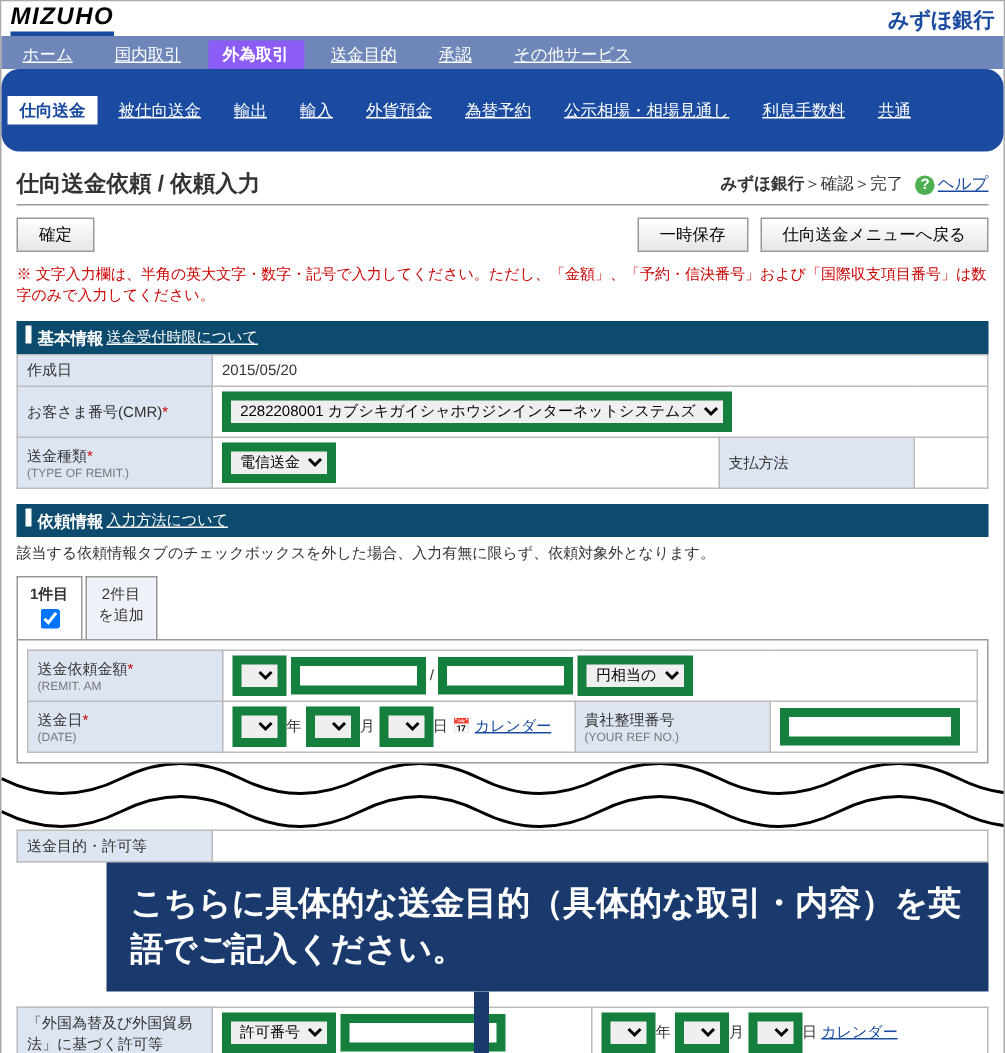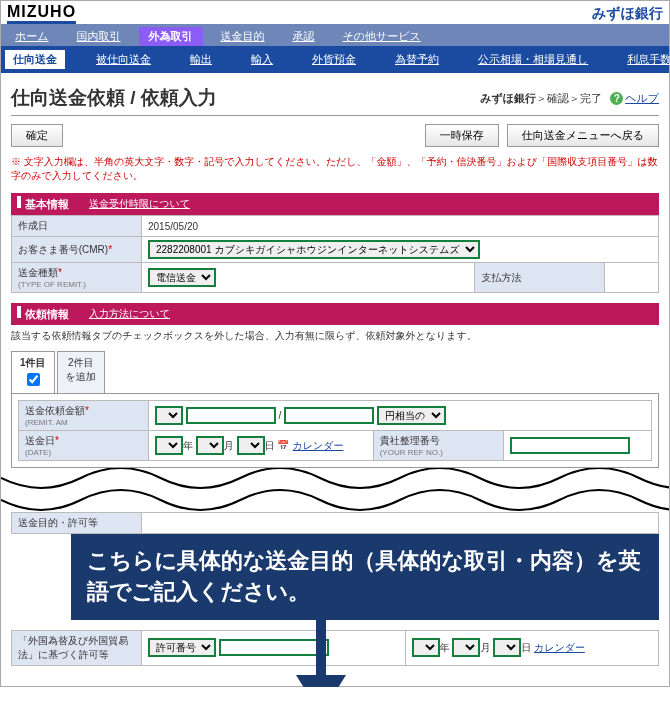--- a/index.html
+++ b/index.html
@@ -1,58 +1,58 @@
 <!DOCTYPE html>
 <html><head>
 <meta charset="utf-8">
 <style>
   * { box-sizing: border-box; }
   body { margin:0; font-family: "MS PGothic","Hiragino Kaku Gothic Pro",sans-serif; font-size:11px; color:#333; background:#fff; }
   .page { width:670px; margin:0 auto; border:1px solid #aaa; }
   .top-bar { display:flex; justify-content:space-between; align-items:center; background:#fff; padding:2px 6px 0 6px; }
-  .logo { font-weight:bold; color:#000; font-size:16px; letter-spacing:1px; border-bottom:3px solid #1a4ba0; }
+  .logo { font-weight:bold; font-style:italic; color:#000; font-size:16px; letter-spacing:1px; border-bottom:3px solid #1a4ba0; }
   .bank-name { color:#1a4ba0; font-size:14px; font-weight:bold; }
   .meta-row { display:flex; justify-content:space-between; align-items:flex-start; padding:2px 6px 4px; }
   .meta-left { color:#555; }
   .meta-right { text-align:right; font-size:10px; line-height:1.5; }
   .meta-right a { color:#1a4ba0; text-decoration:underline; }
   .hl { background:#ffe97a; }
   .logout { display:inline-block; border:1px solid #aaa; background:#eee; padding:1px 8px; margin-left:4px; font-size:9px; color:#555; }
 
   .nav1 { background:#6e87b8; display:flex; padding:3px 4px 0; gap:8px; }
   .nav1 a { color:#fff; text-decoration:underline; padding:2px 10px; font-size:11px; cursor:pointer; }
   .nav1 a.active { background:#8b5cf6; color:#fff; text-decoration:none; font-weight:bold; }
 
-  .nav2 { background:#1a4ba0; display:flex; gap:23px; padding:4px 4px; flex-wrap:nowrap; }
+  .nav2 { background:#1a4ba0; display:flex; gap:6px; padding:18px 4px; flex-wrap:nowrap;border-radius:12px; }
   .nav2 a { color:#fff; text-decoration:underline; padding:2px 8px; font-size:11px; white-space:nowrap; cursor:pointer; }
   .nav2 a.active { background:#fff; color:#1a4ba0; text-decoration:none; font-weight:bold; }
 
   .content { padding:6px 10px 20px; }
   .page-title-row { display:flex; justify-content:space-between; align-items:center; border-bottom:1px solid #999; padding:6px 0 4px; }
-  .page-title { font-weight:bold; font-size:19px; color:#333; }
+  .page-title { font-weight:bold; font-size:15px; color:#333; }
   .crumb { font-size:11px; }
   .crumb a { color:#1a4ba0; text-decoration:underline; }
   .help-ico { display:inline-block; width:13px; height:13px; border-radius:50%; background:#4caf50; color:#fff; text-align:center; line-height:13px; font-size:10px; font-weight:bold; margin:0 2px; }
 
   .btn-row { display:flex; justify-content:space-between; margin:8px 0; }
   .btn { background:linear-gradient(#fff,#e6e6e6); border:1px solid #999; padding:3px 14px; font-size:11px; cursor:pointer; }
   .right-btns { display:flex; gap:8px; }
 
   .note-red { color:#c00; font-size:10px; margin:6px 0 10px; }
 
-  .sect-head { background:#be185d; color:#fff; font-weight:bold; padding:3px 6px; display:flex; align-items:center; gap:20px; }
+  .sect-head { background:#0c4a6e; color:#fff; font-weight:bold; padding:3px 6px; display:flex; align-items:center; gap:2px; }
   .sect-head .bar { display:inline-block; width:4px; height:12px; background:#fff; margin-right:4px; }
   .sect-head a { color:#fff; text-decoration:underline; font-weight:normal; font-size:10px; }
 
   table.form { width:100%; border-collapse:collapse; }
   table.form td { border:1px solid #bbb; padding:3px 6px; font-size:10px; vertical-align:middle; }
   table.form td.lbl { background:#dde5f2; width:130px; color:#333; }
   table.form td.lbl .sub { display:block; font-size:8px; color:#777; }
   .req { color:#c00; }
-  select, input[type=text] { font-size:10px; border:2px solid #15803d; padding:1px 2px; }
+  select, input[type=text] { font-size:10px; border:6px solid #15803d; padding:1px 2px;text-align:center; }
 
   .tabs { display:flex; gap:2px; margin-top:4px; }
   .tab { border:1px solid #999; border-bottom:none; padding:4px 8px; background:#eef1f7; font-size:10px; cursor:pointer; text-align:center; }
   .tab.active { background:#fff; font-weight:bold; }
   .tab-body { border:1px solid #999; padding:6px; }
 
   .tear { position:relative; height:44px; margin:0 -10px; }
   .tear svg { width:100%; height:44px; display:block; }
 
   .callout { position:relative; margin:0 0 10px 60px; }

